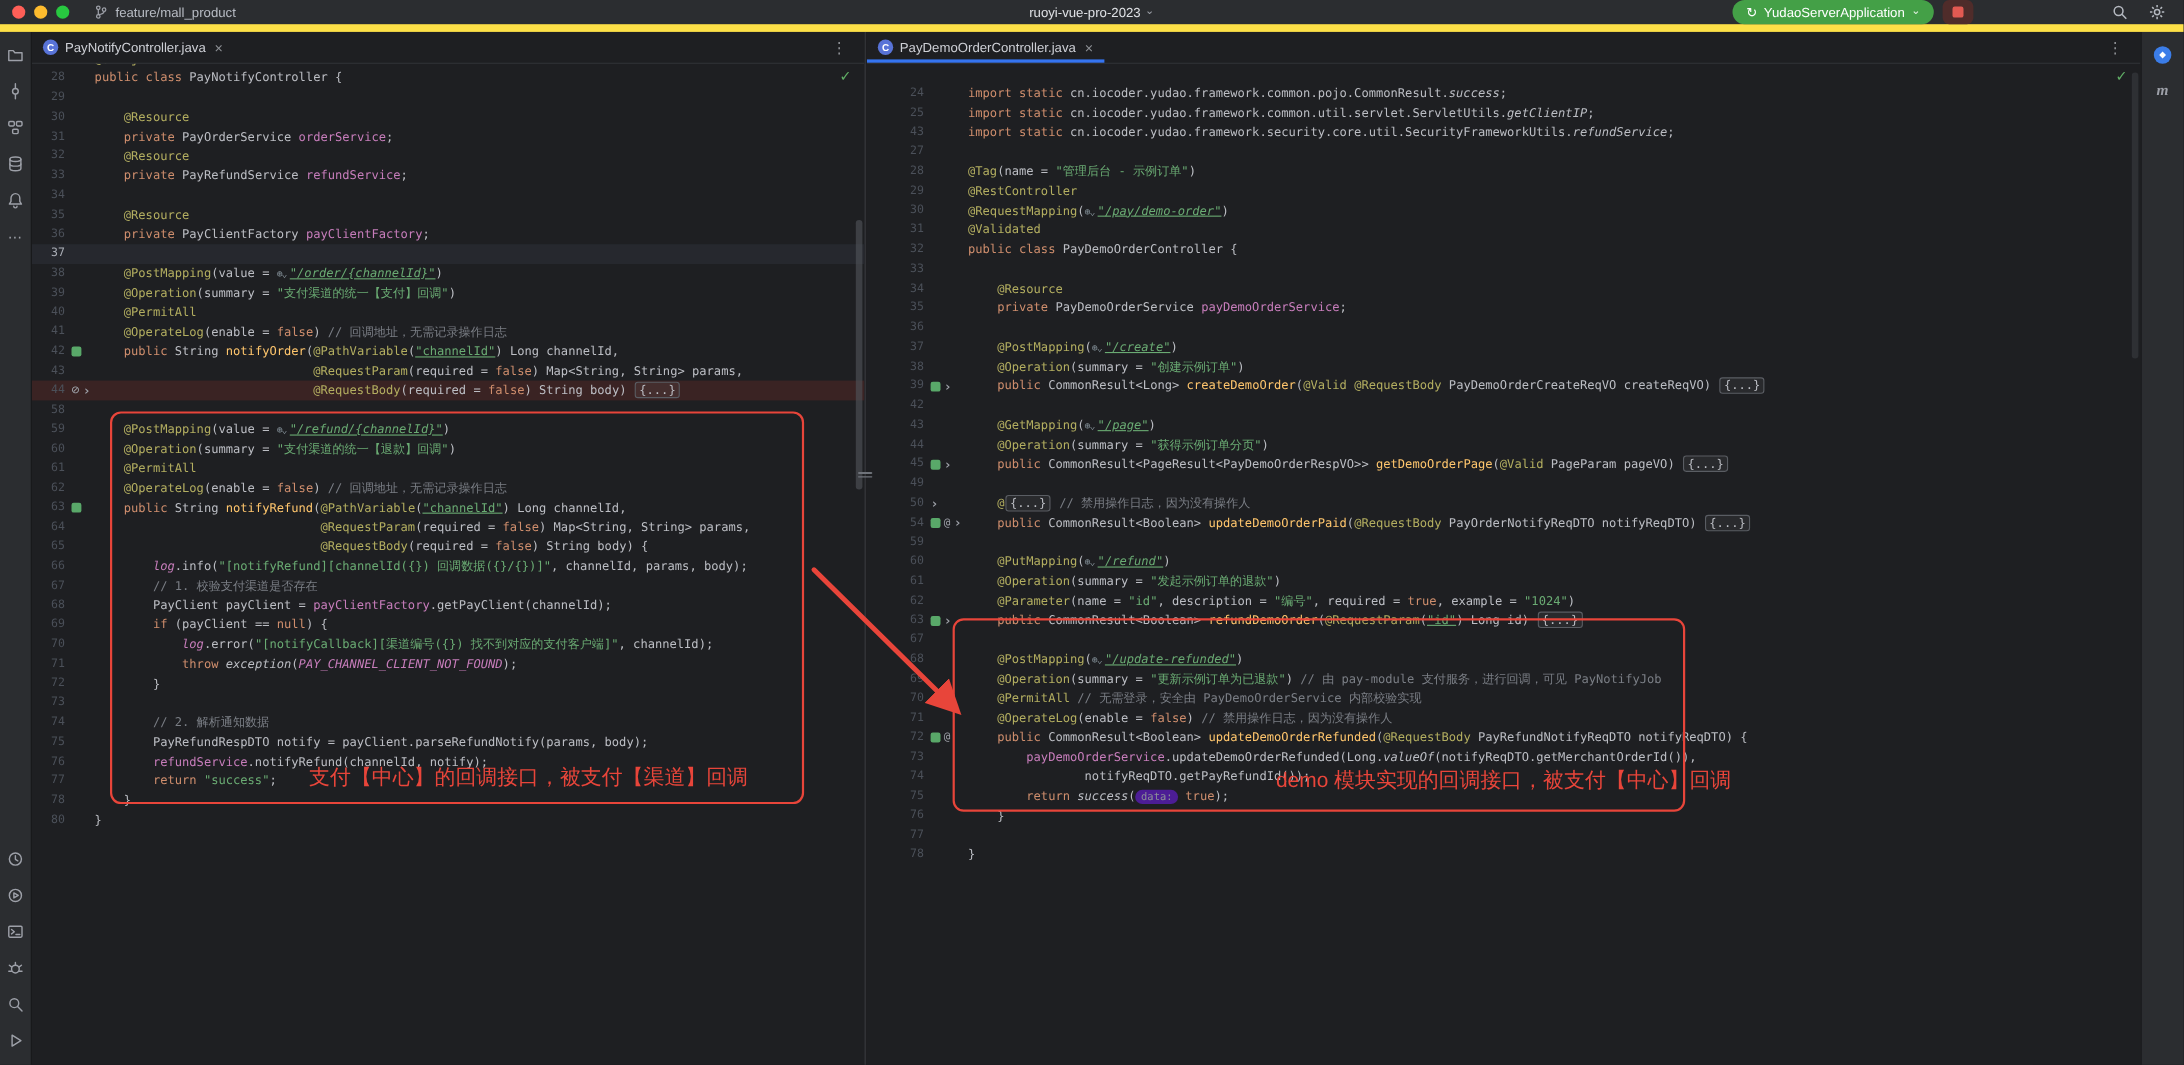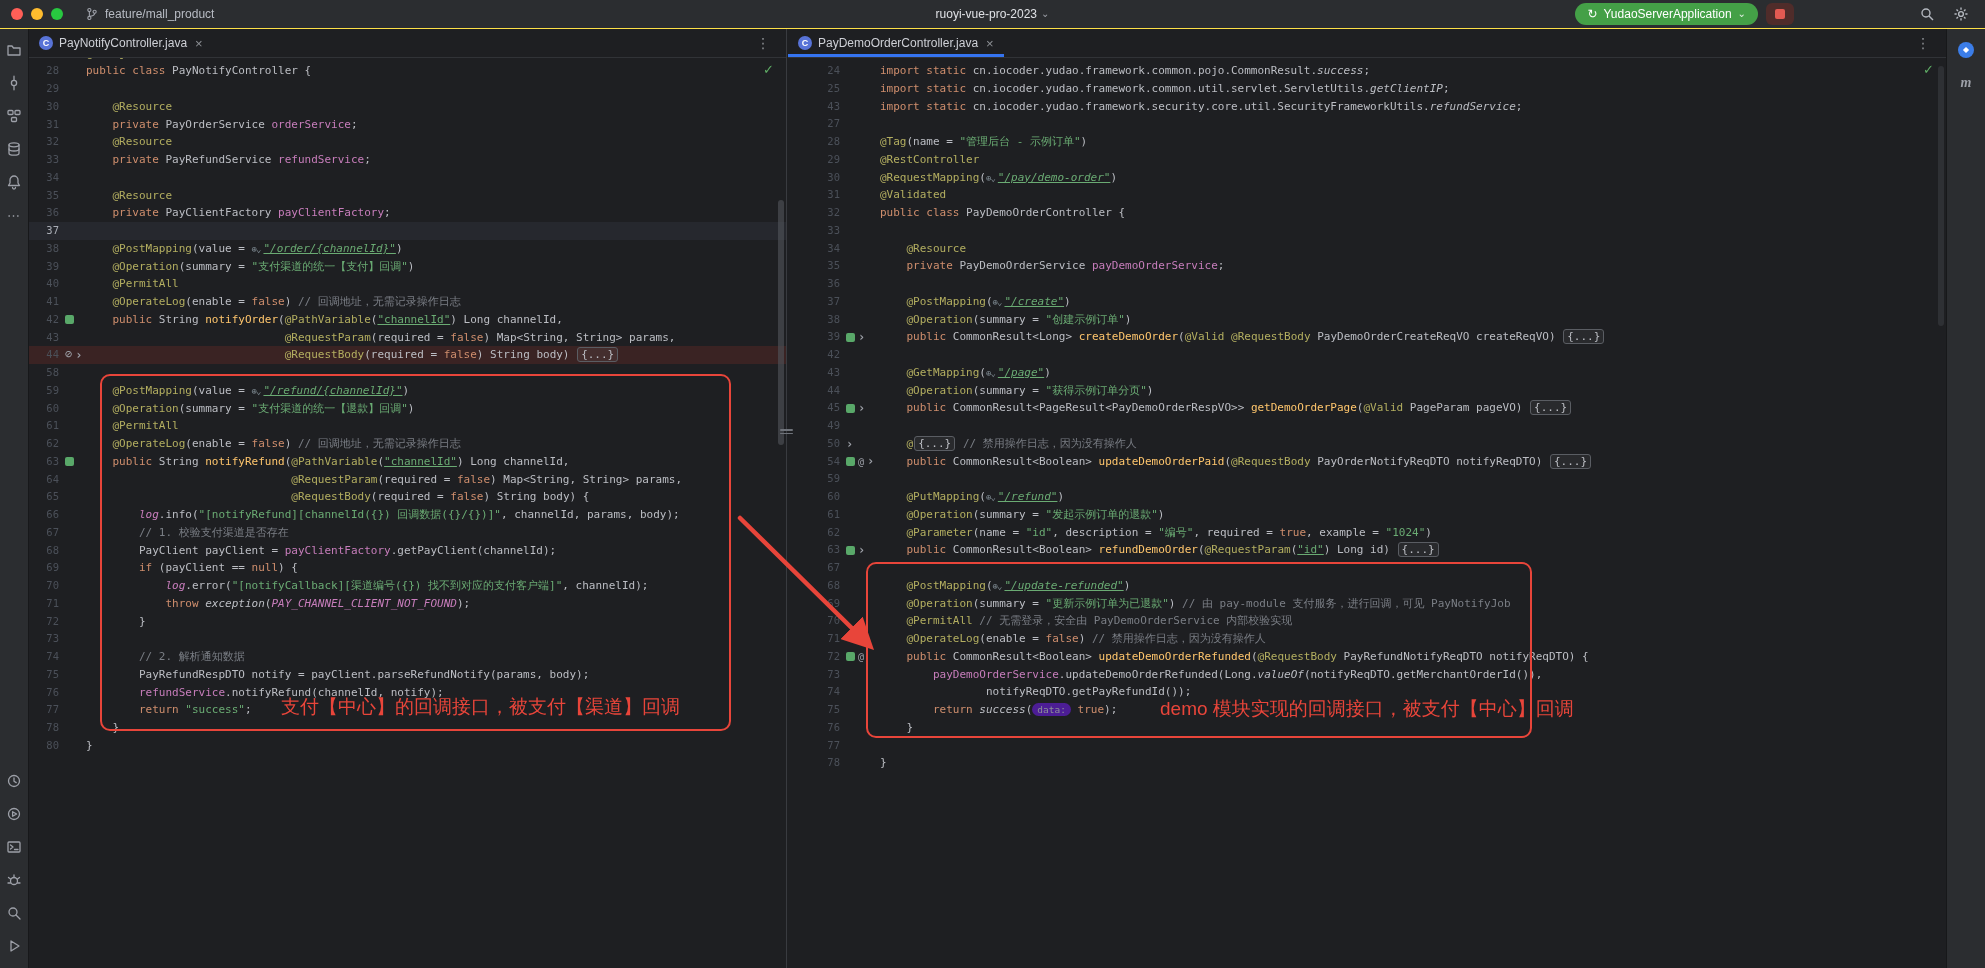--- a/index.html
+++ b/index.html
@@ -1,21 +1,21 @@
 <!DOCTYPE html>
 <html><head>
 <meta charset="utf-8">
 <style>
   html,body{margin:0;padding:0;width:1985px;height:968px;overflow:hidden;background:#1e1f22;
     font-family:"Liberation Sans",sans-serif;}
   *{box-sizing:border-box;}
 
   
   .topbar{position:absolute;left:0;top:0;width:1985px;height:29px;background:#2b2d30;
-    border-bottom:1px solid #fde047;display:flex;align-items:center;z-index:6;color:#b8bcc4;font-size:12px;}
+    border-bottom:7px solid #fde047;display:flex;align-items:center;z-index:6;color:#b8bcc4;font-size:12px;}
   .tl{width:12px;height:12px;border-radius:50%;display:inline-block;margin-right:8px;}
   .tl-red{background:#ff5f57;margin-left:11px;}
   .tl-yel{background:#febc2e;}
   .tl-grn{background:#28c840;}
   .branch{display:flex;align-items:center;gap:6px;margin-left:14px;color:#b8bcc4;cursor:default;}
   .proj{position:absolute;left:50%;transform:translateX(-50%);display:flex;align-items:center;gap:4px;
     color:#dfe1e5;font-weight:500;justify-content:flex-end;}
   .tb-right{margin-left:auto;display:flex;align-items:center;}
   .runpill{display:flex;align-items:center;gap:6px;background:#44a047;color:#fff;height:22px;
     border-radius:12px;padding:0 12px;font-size:12px;font-weight:500;}
@@ -44,21 +44,21 @@
   .tab{display:flex;align-items:center;gap:6px;height:100%;padding:0 10px;position:relative;color:#ced0d6;font-size:12px;}
   .tab.active::after{content:"";position:absolute;left:0;right:0;bottom:0;height:3px;background:#3574f0;}
   .cls-ic{width:14px;height:14px;border-radius:50%;background:#5873d7;color:#fff;font:bold 9px "Liberation Sans",sans-serif;
     display:flex;align-items:center;justify-content:center;}
   .tab-close{color:#8d9095;font-size:13px;margin-left:2px;}
   .kebab{margin-left:auto;margin-right:16px;color:#8d9095;font-size:14px;}
 
   .content{position:absolute;left:0;right:0;top:29px;bottom:0;overflow:hidden;}
   .rows{font-family:"DejaVu Sans Mono",monospace;font-size:11px;color:#bcbec4;}
   #rowsL{margin-top:-13.5px;}
-  #rowsR{padding-top:4px;}
+  #rowsR{padding-top:4px;margin-top:14px;}
   .row{display:flex;height:17.75px;line-height:17.75px;white-space:pre;}
   .row.caret{background:#26282e;}
   .row.caret .ln{color:#a9adb5;}
   .row.break{background:#3a2323;}
   .ln{flex:none;text-align:right;color:#4b5059;font-size:10.5px;}
   .pane-left .ln{width:30px;}
   .pane-right .ln{width:52px;}
   .gicons{flex:none;display:flex;align-items:center;gap:3px;padding-left:6px;}
   .pane-left .gicons{width:27px;}
   .pane-right .gicons{width:40px;}

